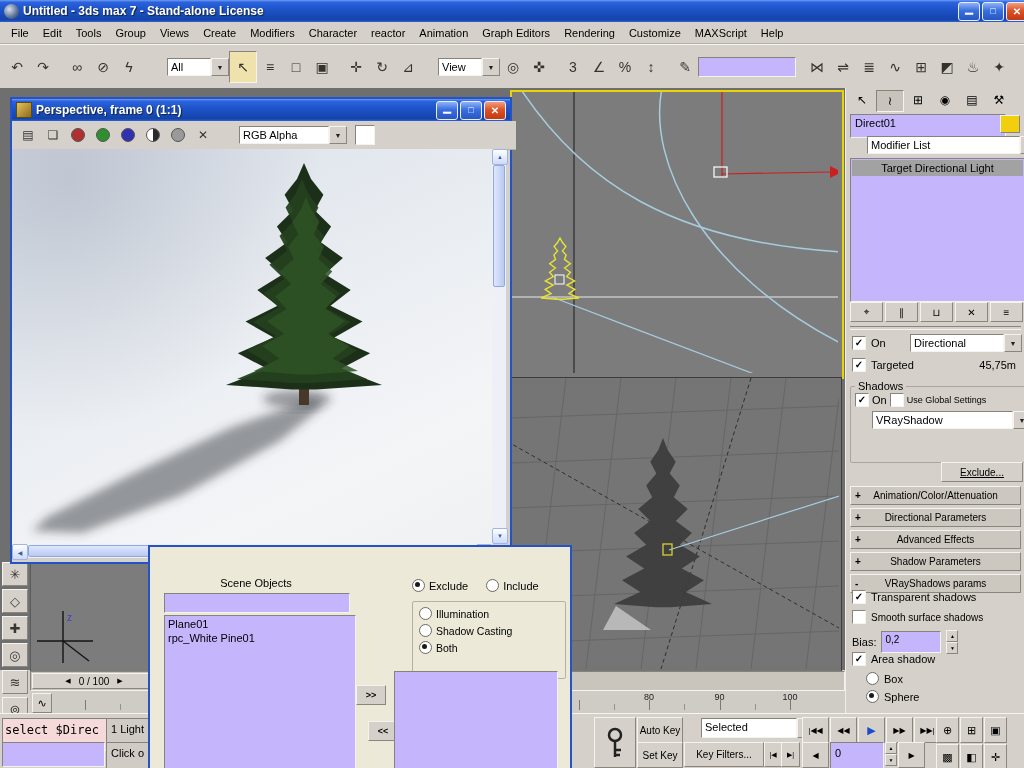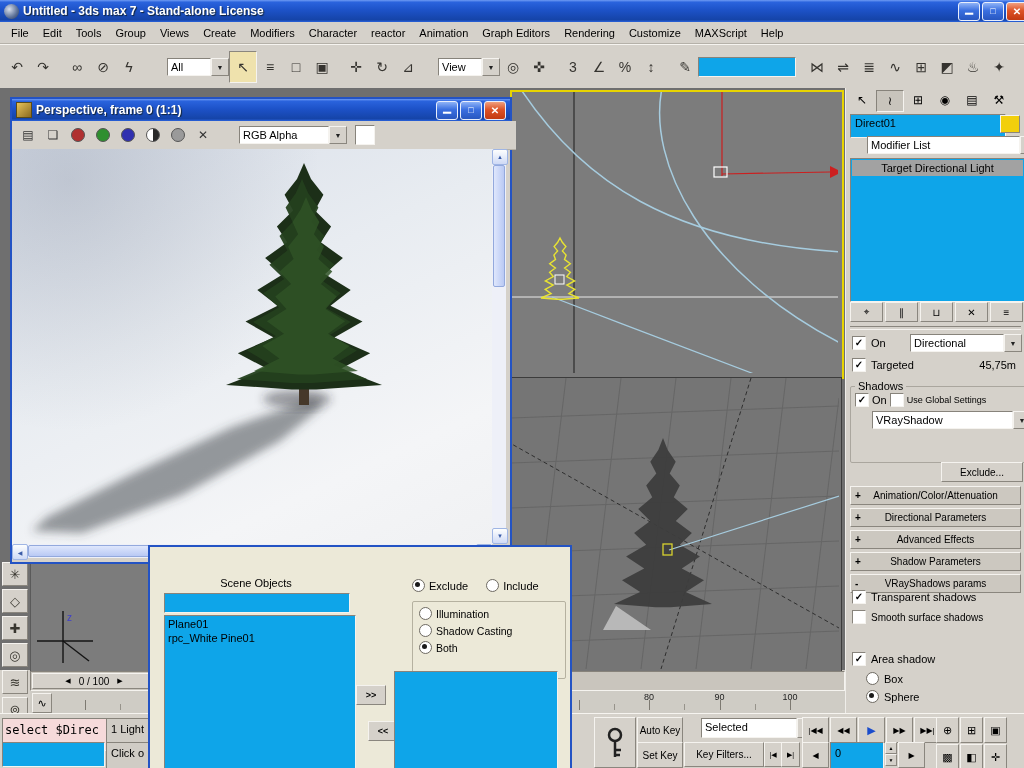--- a/index.html
+++ b/index.html
@@ -1,20 +1,20 @@
 <!DOCTYPE html>
 <html><head>
 <meta charset="utf-8">
 <style>
   html,body{margin:0;padding:0;}
   body{width:1024px;height:768px;overflow:hidden;font-family:"Liberation Sans",sans-serif;}
   #root{position:relative;width:1024px;height:768px;background:#d5d1ca;font-size:11px;color:#000;overflow:hidden;}
   .abs{position:absolute;}
   .raised{background:#d5d1ca;border:1px solid;border-color:#f5f3ef #8a867e #8a867e #f5f3ef;}
-  .sunken{background:#0ea5e9;border:1px solid;border-color:#87837b #f5f3ef #f5f3ef #87837b;}
+  .sunken{background:#c4b5fd;border:1px solid;border-color:#87837b #f5f3ef #f5f3ef #87837b;}
   .sunken-gray{background:#d0ccc5;border:1px solid;border-color:#87837b #f5f3ef #f5f3ef #87837b;}
   .btn{background:#d5d1ca;border:1px solid;border-color:#f5f3ef #8a867e #8a867e #f5f3ef;display:flex;align-items:center;justify-content:center;font-size:10px;}
   .mono{font-family:"DejaVu Sans Mono",monospace;}
 
   
   .xp-titlebar{height:22px;display:flex;align-items:center;padding:0 4px;gap:4px;color:#fff;font-weight:bold;font-size:12px;
     background:linear-gradient(180deg,#6f9bf4 0%,#2a63dd 10%,#1d52c8 45%,#1544a8 90%,#2a63dd 100%);}
   .tb-title{flex:1;white-space:nowrap;overflow:hidden;text-shadow:1px 1px 1px #123;}
   .win-controls{display:flex;gap:2px;}
   .xp-btn{width:20px;height:17px;border-radius:3px;border:1px solid #e8eefc;display:flex;align-items:center;justify-content:center;color:#fff;font-size:10px;font-weight:bold;
@@ -116,21 +116,21 @@
   .cmd-divider{position:absolute;left:4px;top:238px;width:171px;height:2px;border-top:1px solid #8a867e;border-bottom:1px solid #f5f3ef;}
   .gp-row1{position:absolute;left:6px;top:246px;width:170px;}
   .type-dd{margin-left:auto;width:112px;}
   .gp-row2{position:absolute;left:6px;top:270px;width:170px;}
   .dist{margin-left:auto;padding-right:6px;}
   .shadows-fs{position:absolute;left:4px;top:292px;width:171px;height:78px;margin:0;border:1px solid #aaa69e;border-radius:2px;padding:1px 4px 2px;}
   .shadows-fs legend{font-size:11px;padding:0 3px;}
   .fs-row1{display:flex;align-items:center;gap:3px;margin:0 0 4px;}
   .fs-small{font-size:9px;}
   .shadow-dd{width:159px;}
-  .exclude-btn{position:absolute;left:95px;top:374px;width:80px;height:18px;}
+  .exclude-btn{position:absolute;left:95px;top:374px;width:80px;height:18px;text-decoration:underline;}
   .rollouts{position:absolute;left:4px;top:398px;width:171px;}
   .rollout{height:17px;margin-bottom:3px;position:relative;background:#ccc8c0;border:1px solid;border-color:#f5f3ef #8a867e #8a867e #f5f3ef;font-size:10px;display:flex;align-items:center;justify-content:center;white-space:nowrap;overflow:hidden;}
   .rollout .pm{position:absolute;left:4px;font-weight:bold;}
   .vr{position:absolute;left:6px;width:170px;}
   .vr1{top:502px;} .vr2{top:522px;font-size:10px;} .vr3{top:542px;}
   .vr4{top:564px;} .vr5{top:584px;left:20px;} .vr6{top:602px;left:20px;}
   .num-field{width:52px;height:16px;padding:2px 3px;font-size:10px;}
 
   
   .rwin{left:10px;top:97px;width:498px;height:463px;background:#d5d1ca;border:2px solid #2353c4;z-index:10;}
@@ -454,20 +454,28 @@
       </div>
 
     <div class="vr vr1 row">
       <span class="cb on"></span>
       <span>Transparent shadows</span>
     </div>
     <div class="vr vr2 row">
       <span class="cb"></span>
       <span>Smooth surface shadows</span>
     </div>
+    <div class="vr vr3 row">
+      <span>Bias:</span>
+      <span class="num-field sunken">0,2</span>
+      <span class="spinner">
+          <i class="sp up"></i>
+          <i class="sp dn"></i>
+        </span>
+    </div>
     <div class="vr vr4 row">
       <span class="cb on"></span>
       <span>Area shadow</span>
     </div>
     <div class="vr vr5 row">
       <span class="rb"></span>
       <span>Box</span>
     </div>
     <div class="vr vr6 row">
       <span class="rb on"></span>

